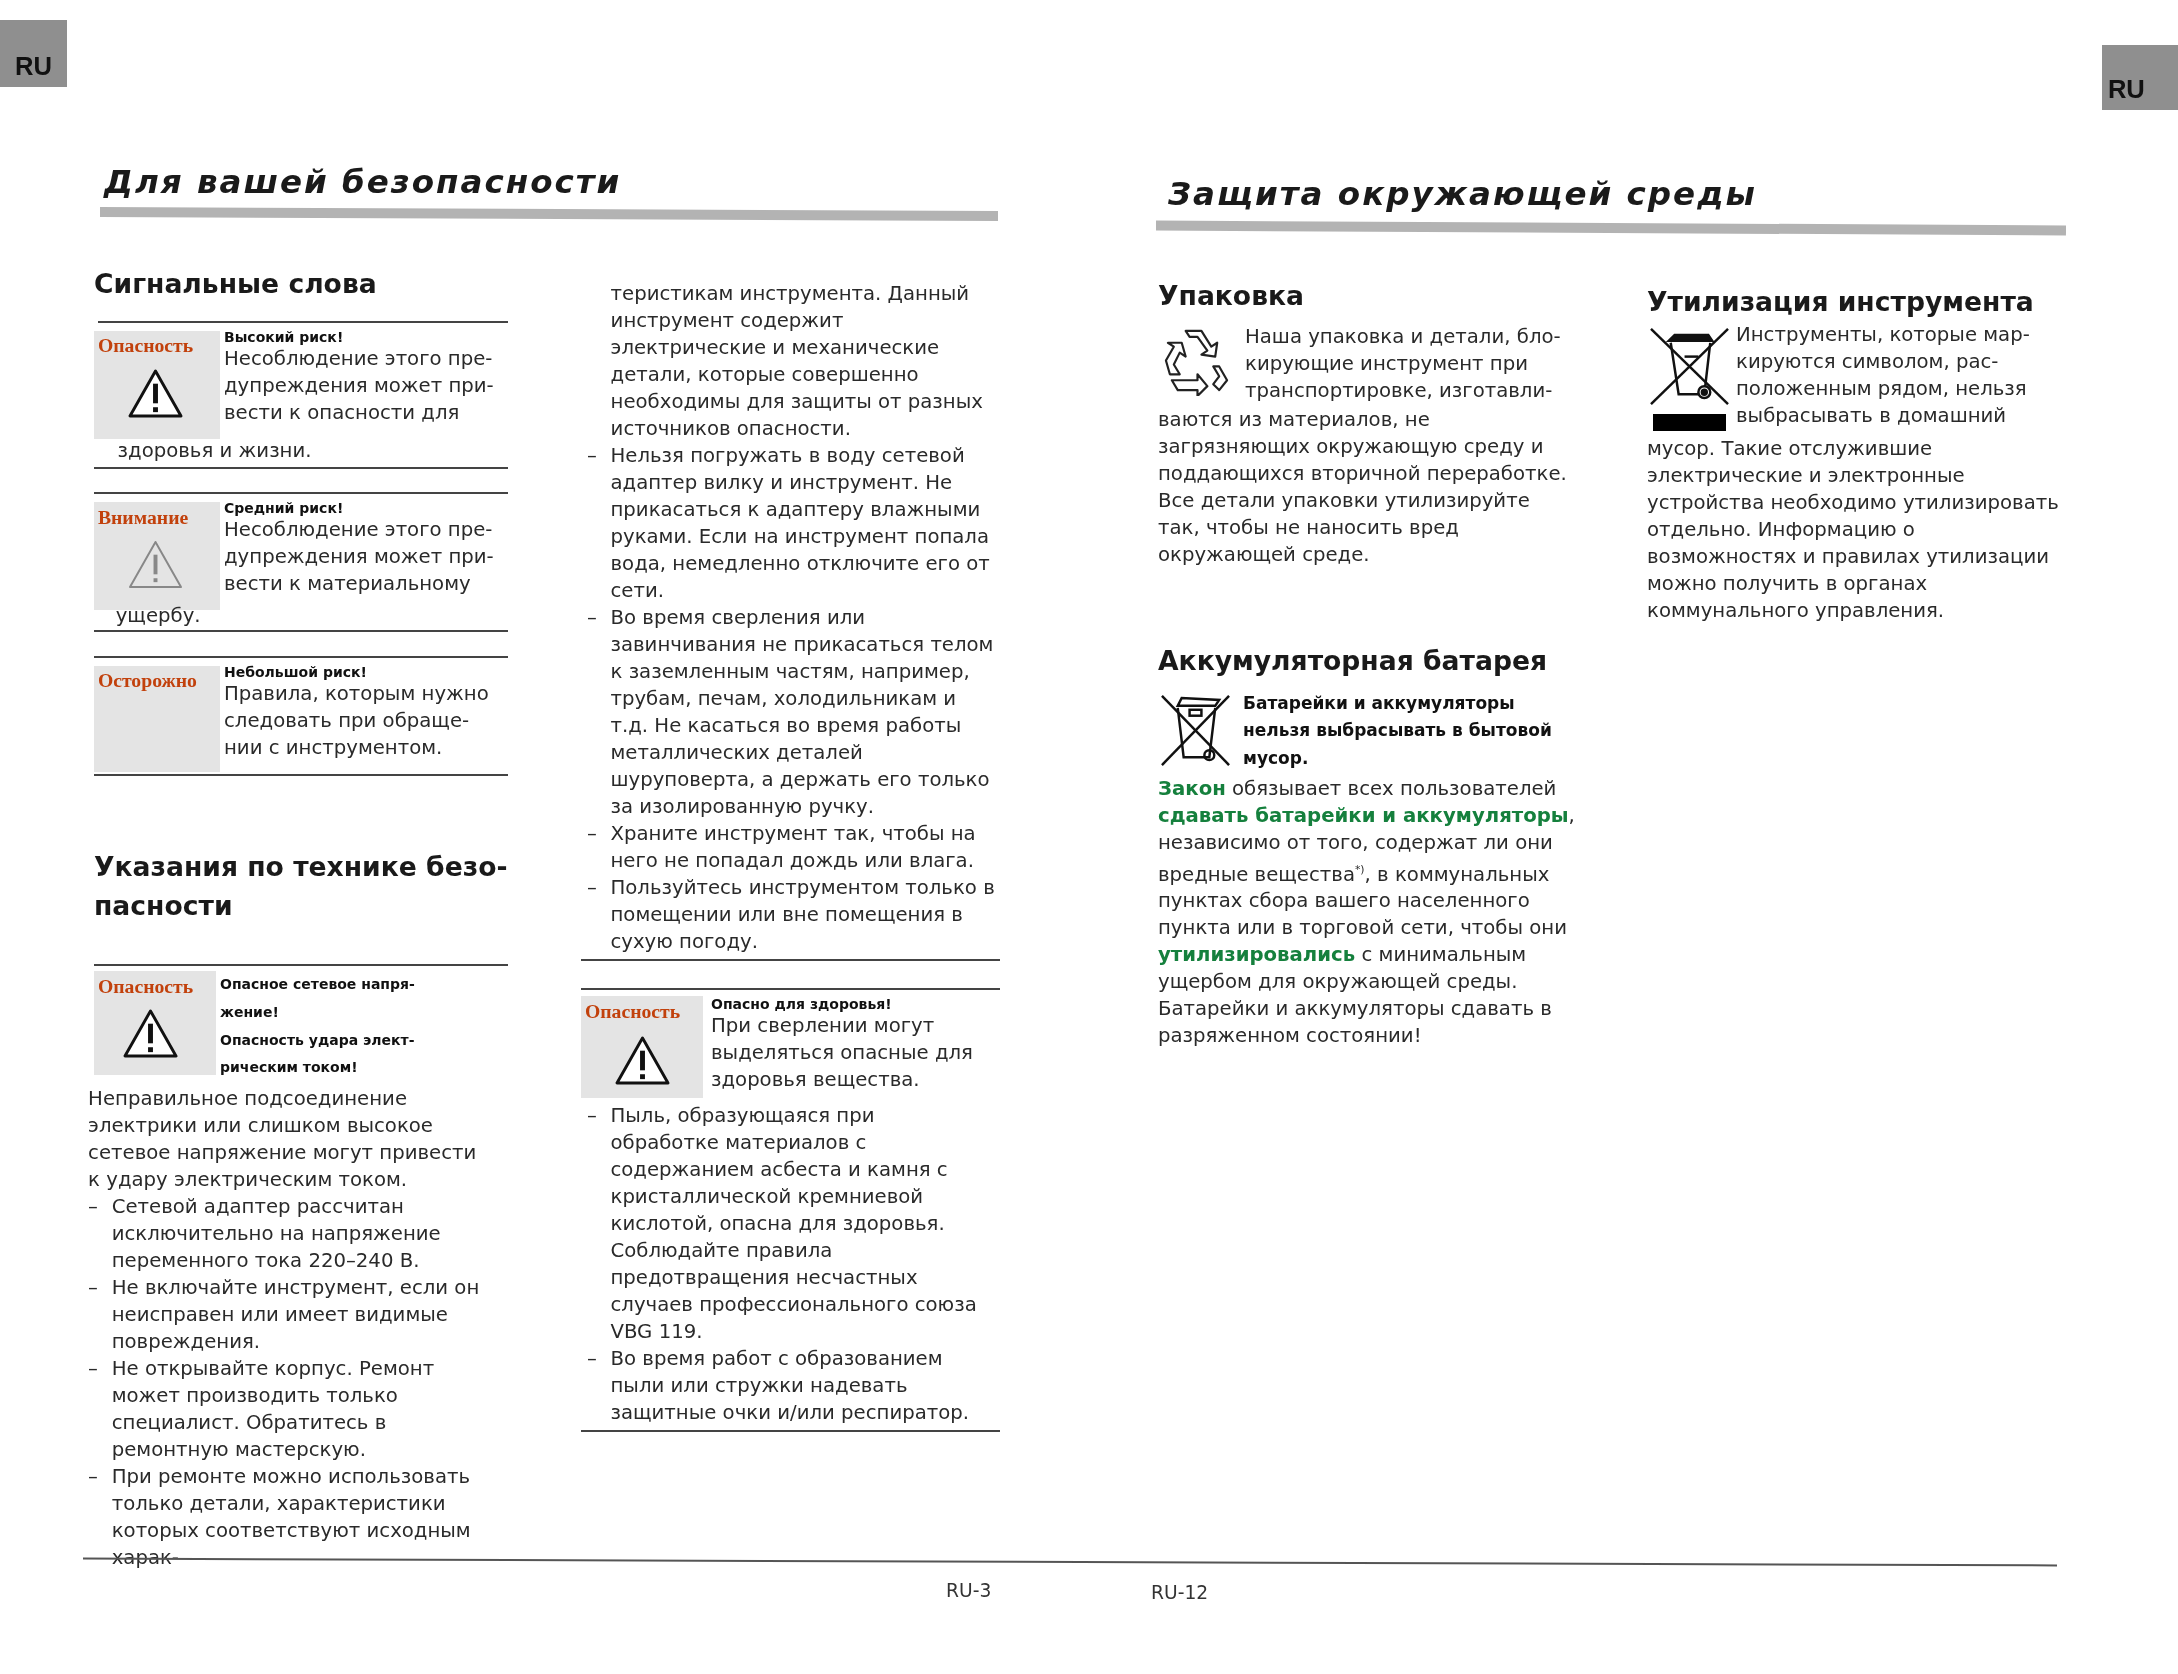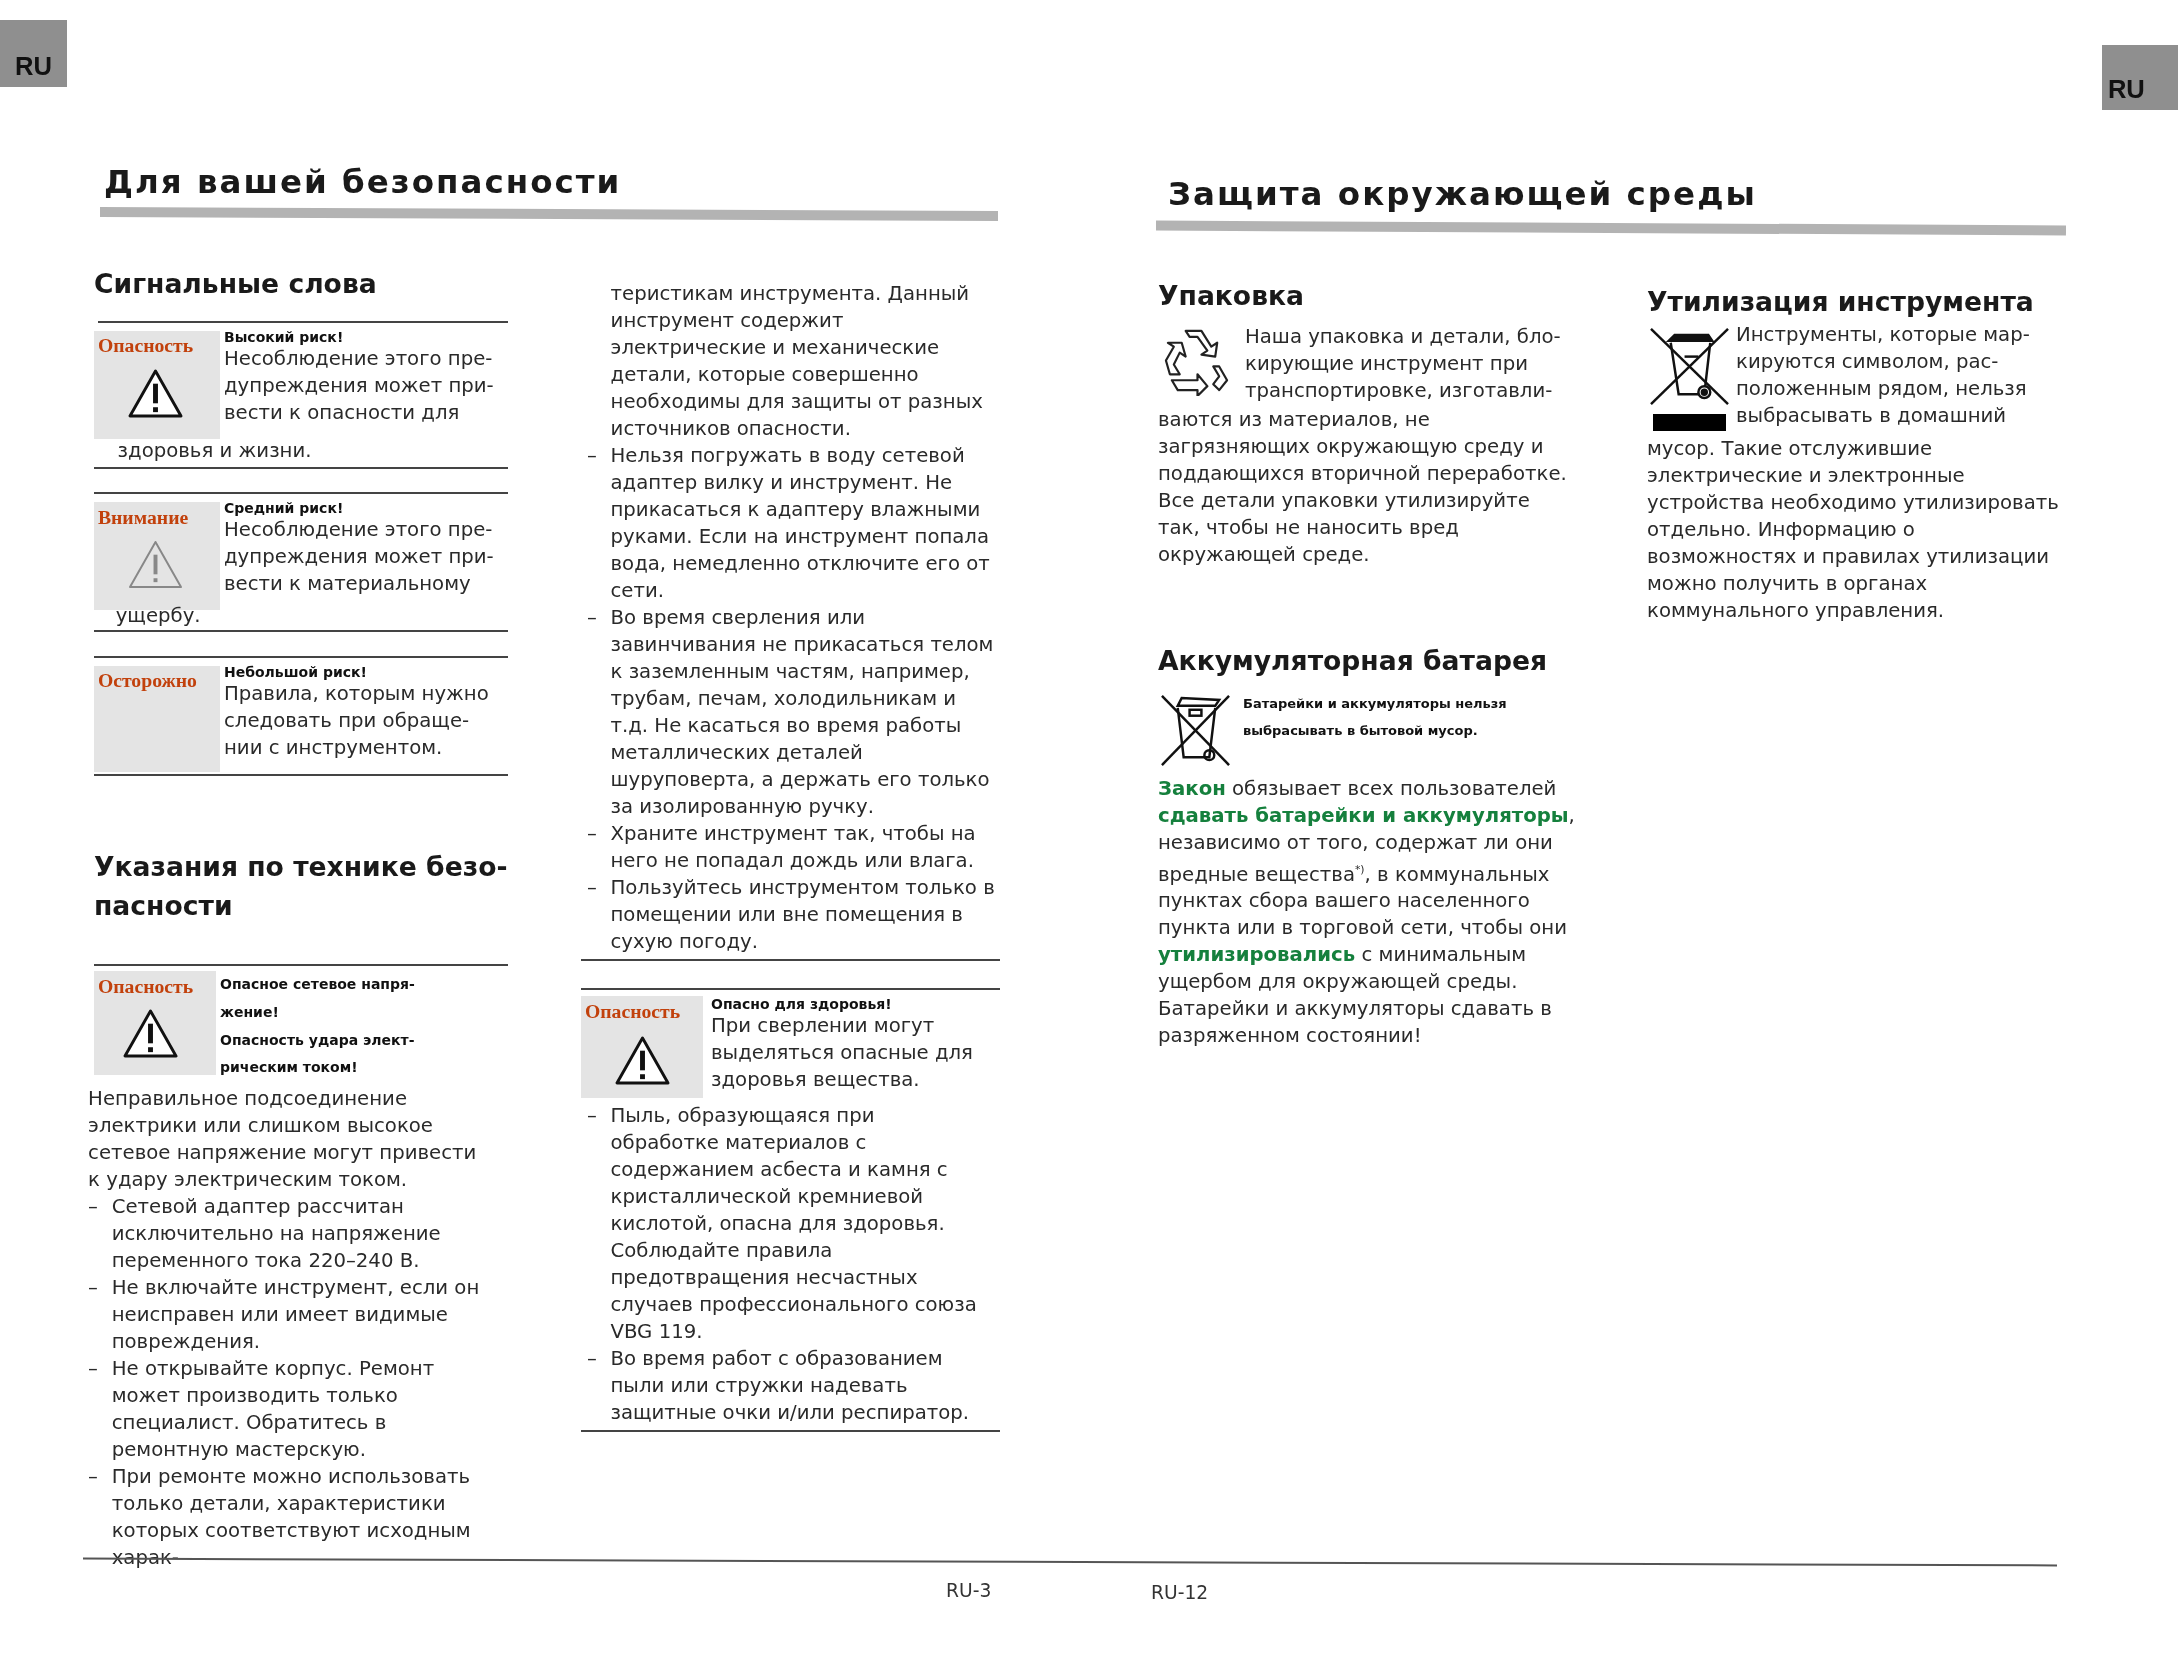--- a/index.html
+++ b/index.html
@@ -3,21 +3,21 @@
 <meta charset="utf-8">
 <style>
   html, body { margin:0; padding:0; background:#ffffff; }
   body { width:2179px; height:1675px; position:relative; overflow:hidden;
          font-family:"DejaVu Sans", "Liberation Sans", sans-serif; color:#1a1a1a; }
   .abs { position:absolute; }
   .lang-tab { background:#8f8f8f; color:#111; font-family:"Liberation Sans", sans-serif;
               font-weight:bold; font-size:25.6px; display:flex; align-items:flex-end; justify-content:center;
               padding-bottom:5.9px; box-sizing:border-box; }
   .page-title { font-family:"DejaVu Sans", sans-serif; font-weight:bold; font-size:32.5px;
-                letter-spacing:2px; color:#1a1a1a; }
+                letter-spacing:2px; color:#1a1a1a;font-style:italic; }
   .title-bar { height:9.9px; background:#b3b3b3; }
   h3 { margin:0; font-family:"DejaVu Sans", sans-serif; font-weight:bold; font-size:26.6px; color:#1a1a1a; }
   .body-text { font-size:19.7px; line-height:27px; color:#2a2a2a; }
   .rule { border-top:2px solid #444; }
   .warn-box { position:relative; }
   .warn-label-box { background:#e4e4e4; position:absolute; left:0; top:2px; width:126px; height:108px; }
   .warn-label { font-family:"Liberation Serif", "DejaVu Serif", serif; font-weight:bold; font-size:19.7px;
                 position:absolute; left:3.9px; top:3.9px; color:#c2410c; white-space:nowrap; }
   .warn-icon { position:absolute; left:33px; top:37px; }
   .warn-head { font-weight:bold; font-size:14px; color:#111; }
@@ -193,21 +193,21 @@
     <svg class="abs" style="left:0; top:2px;" width="75" height="77" viewBox="0 0 76 78">
       <g fill="none" stroke="#111" stroke-width="2.5">
         <path d="M20,14 L58,14 L62,8 L24,6 Z" fill="#fff"></path>
         <path d="M20,16 L26,66 L52,66 L58,16"></path>
         <rect x="32" y="18" width="12" height="6"></rect>
         <circle cx="52" cy="64" r="5"></circle>
         <line x1="4" y1="4" x2="72" y2="74"></line>
         <line x1="72" y1="4" x2="4" y2="74"></line>
       </g>
     </svg>
-    <div class="abs warn-head" style="left:85px; top:0; width:335px; font-size:13px; line-height:27.6px;">Батарейки и аккумуляторы нельзя выбрасывать в бытовой мусор.</div>
+    <div class="abs warn-head" style="left:85px; top:0; width:335px; font-size:17px; line-height:27.6px;">Батарейки и аккумуляторы нельзя выбрасывать в бытовой мусор.</div>
   </div>
   <div class="body-text" style="width:419px;"><b>Закон</b><span> обязывает всех пользователей </span><b>сдавать батарейки и аккумуляторы</b><span>, независимо от того, содержат ли они вредные вещества</span><sup style="font-size:10.8px;">*)</sup><span>, в коммунальных пунктах сбора вашего населенного пункта или в торговой сети, чтобы они </span><b>утилизировались</b><span> с минимальным ущербом для окружающей среды. Батарейки и аккумуляторы сдавать в разряженном состоянии!</span></div>
 </div>
 
 <div class="abs" style="left:1647px; top:286px; width:424px;">
   <h3>Утилизация инструмента</h3>
   <div style="position:relative; margin-top:3.9px; height:110px;">
     <svg class="abs" style="left:0; top:3.9px;" width="85" height="81" viewBox="0 0 86 82">
       <g fill="none" stroke="#111" stroke-width="2.5">
         <path d="M22,16 L66,16 L62,10 L28,10 Z" fill="#111"></path>

